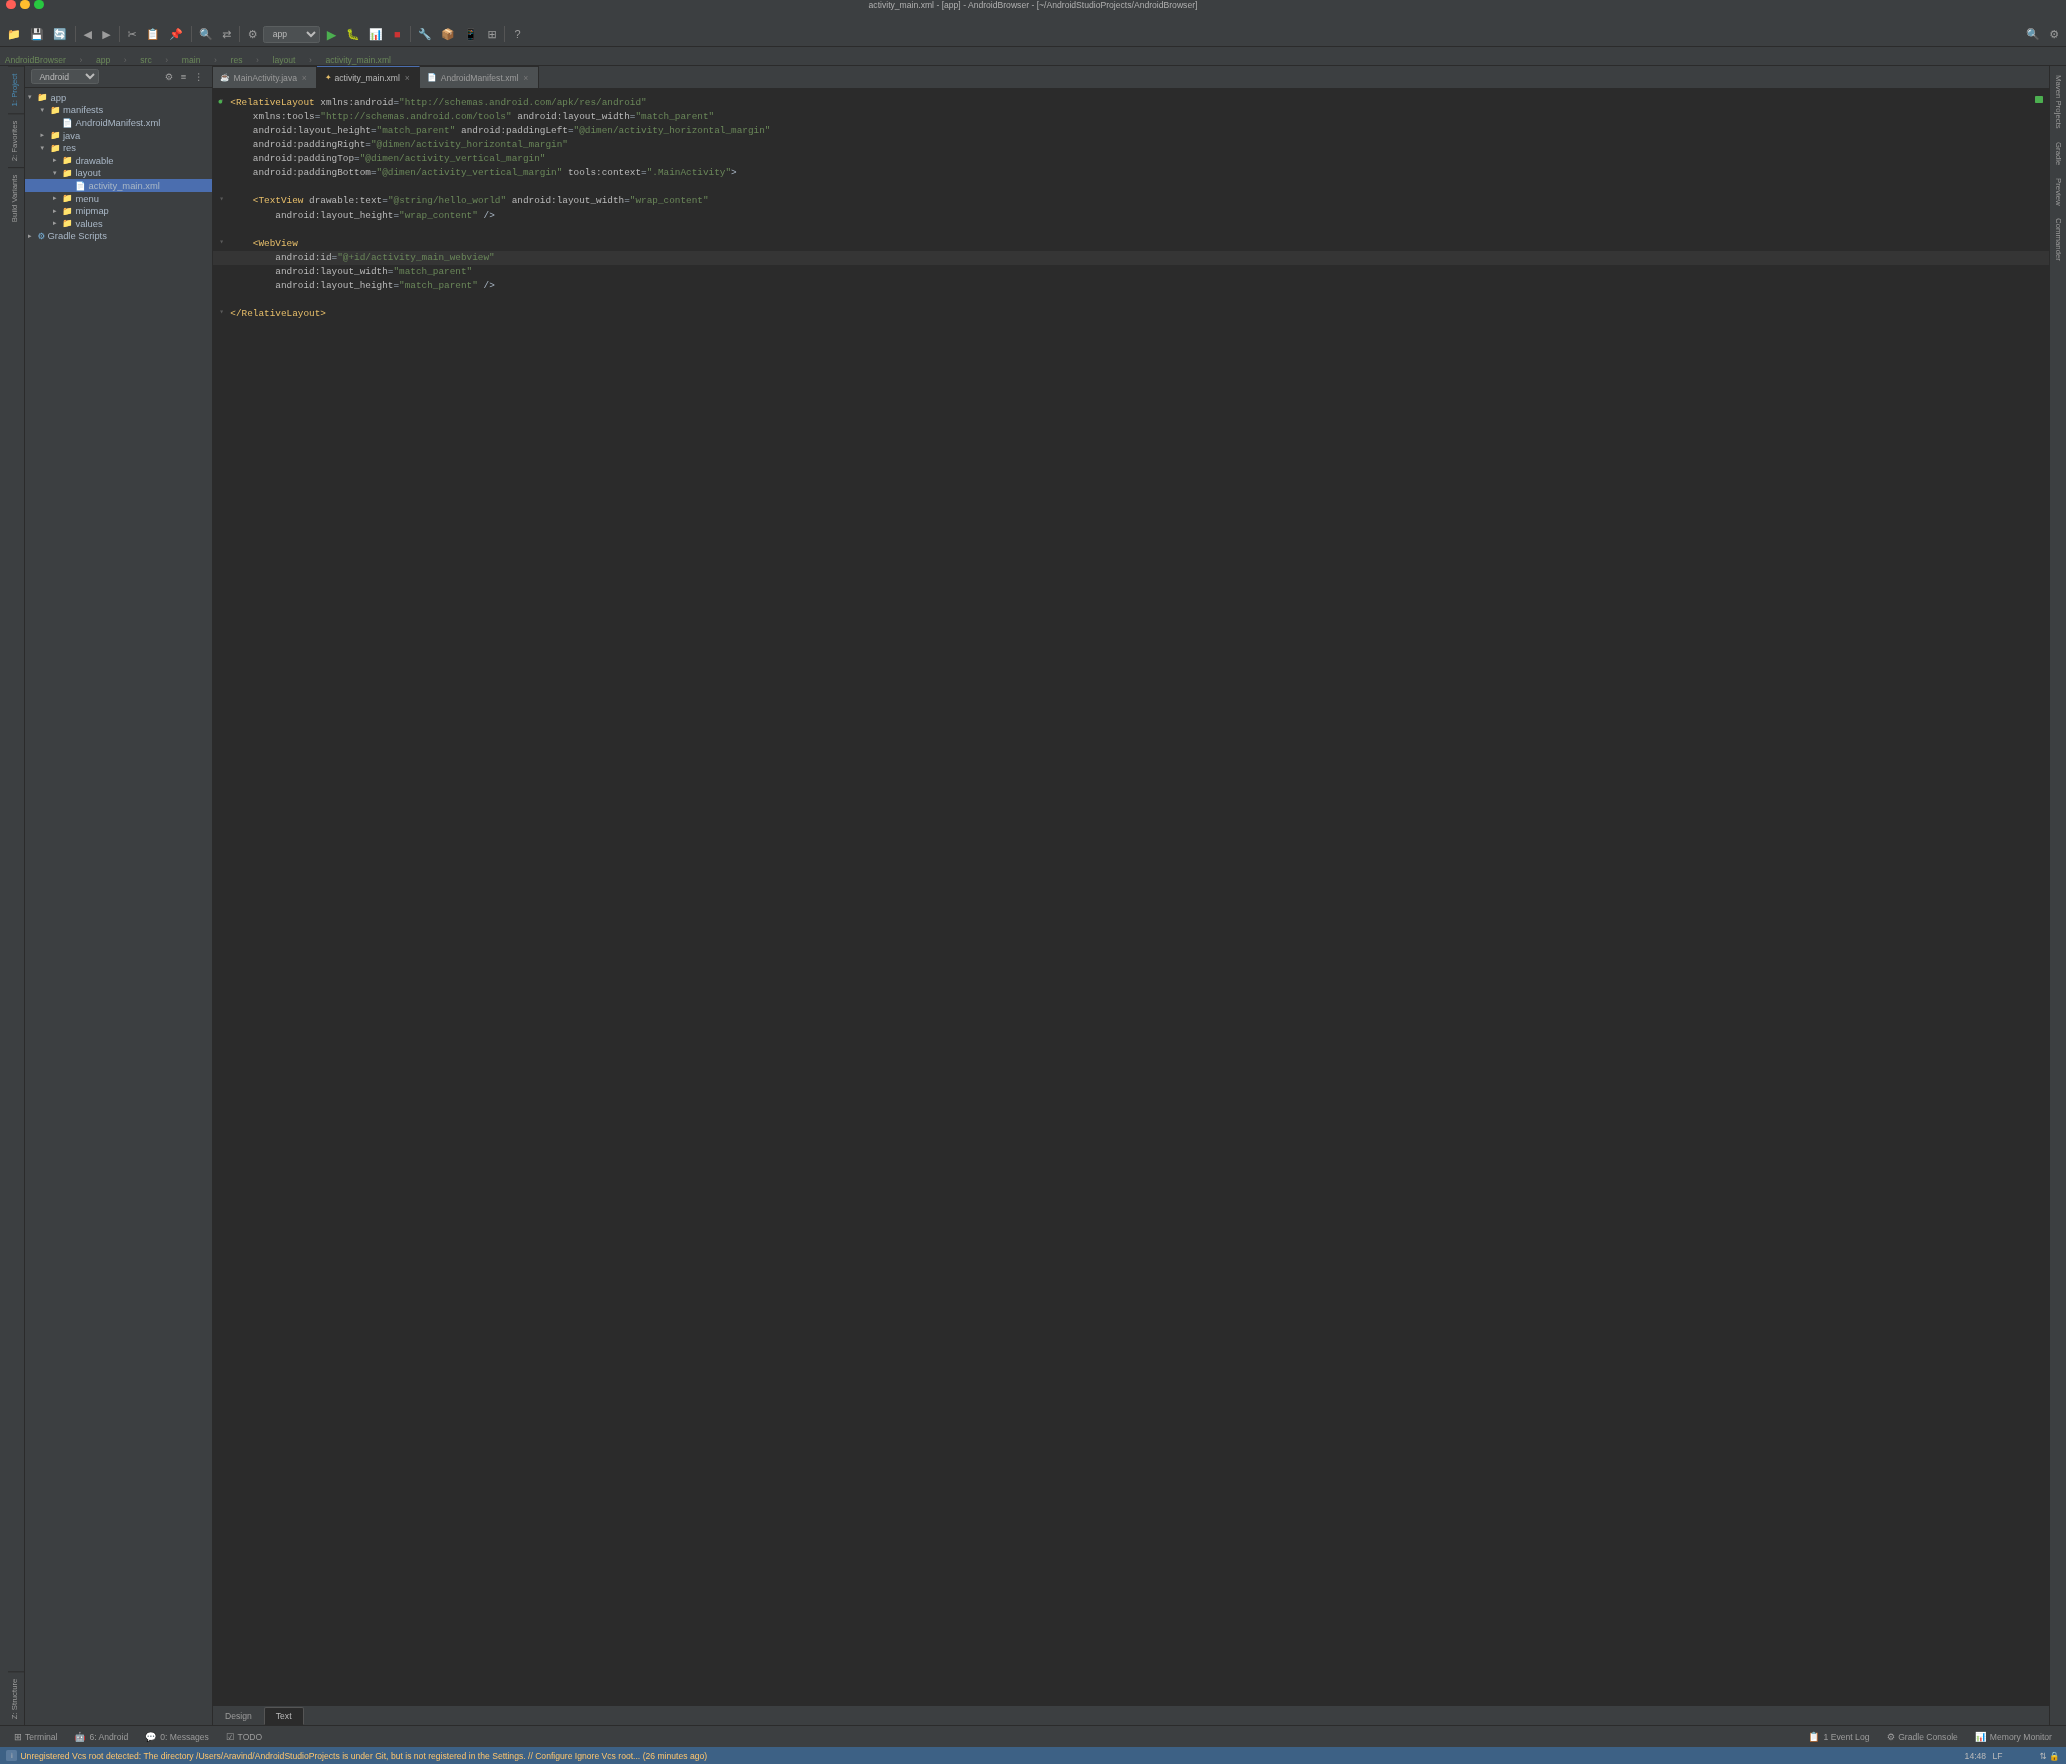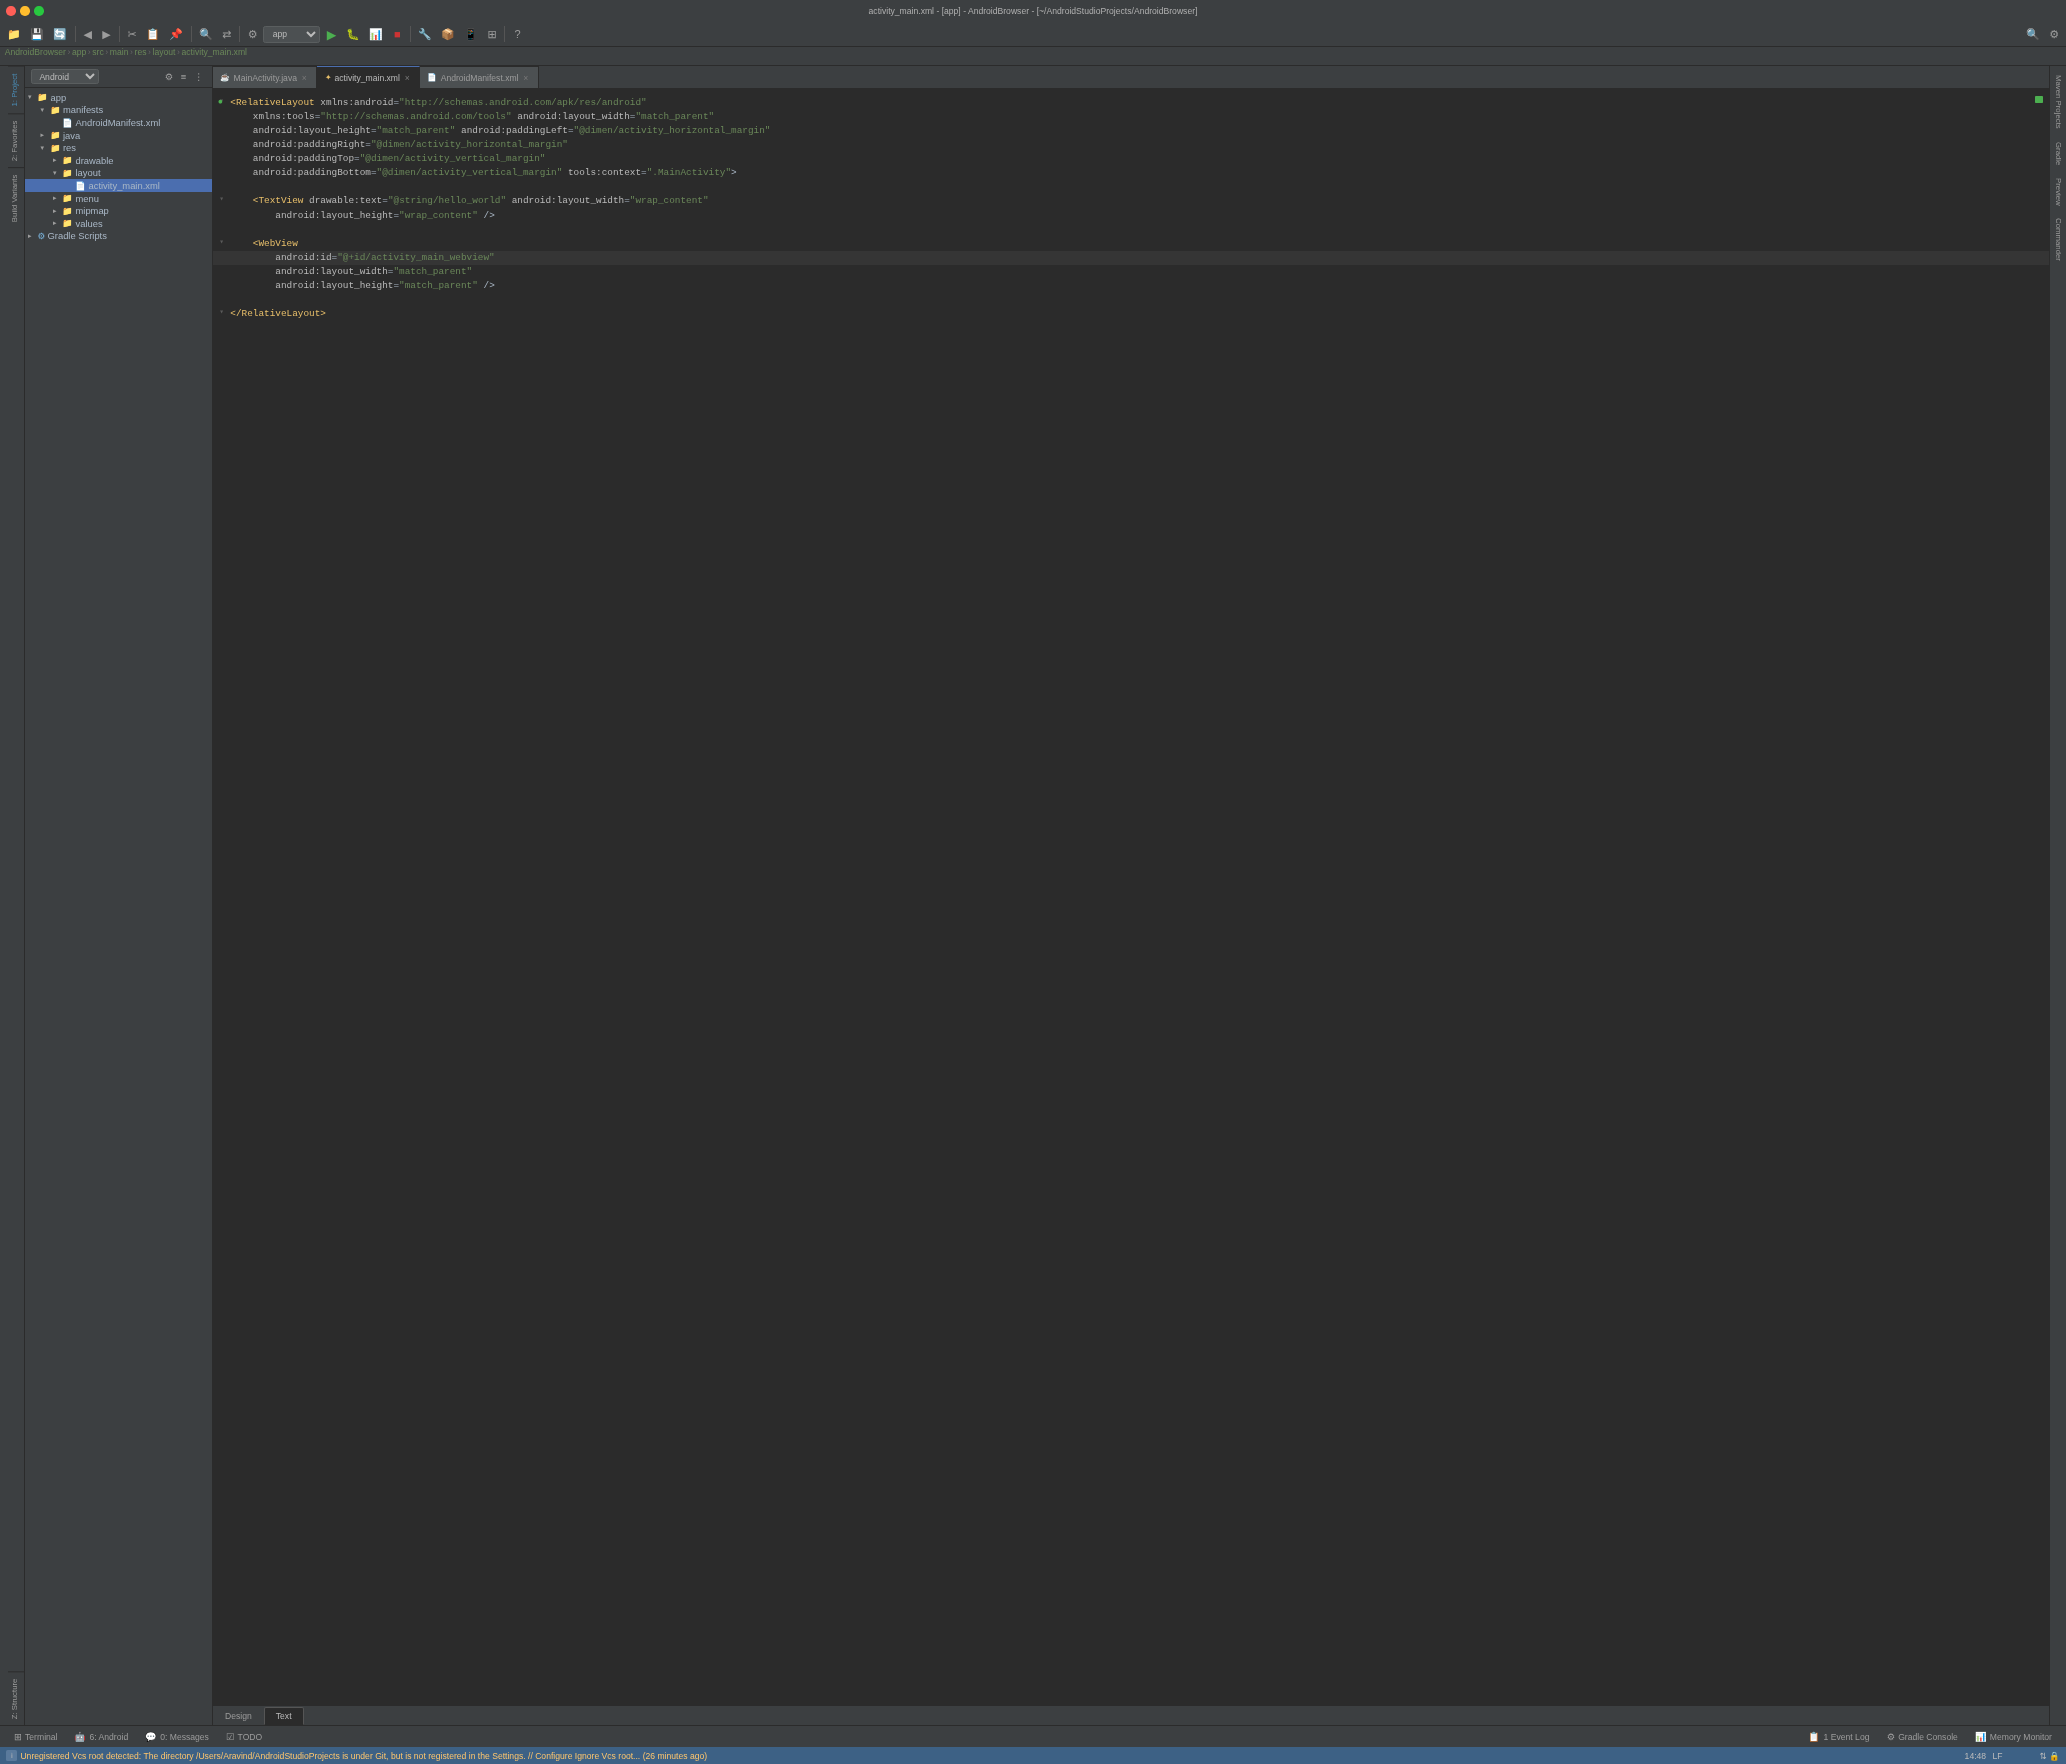--- a/index.html
+++ b/index.html
@@ -12,21 +12,21 @@
       display: flex;
       flex-direction: column;
       overflow: hidden;
     }
 
     
     .title-bar {
       background: #3c3f41;
       height: 22px;
       display: flex;
-      align-items: center;
+      align-items: flex-start;
       padding: 0 6.3px;
       position: relative;
     }
     .traffic-lights {
       display: flex;
       gap: 4.7px;
       align-items: center;
     }
     .traffic-light {
       width: 9.4px; height: 9.4px;
@@ -91,25 +91,25 @@
       cursor: pointer;
       height: 17px;
     }
 
     
     .breadcrumb {
       background: #3c3f41;
       border-bottom: 0.8px solid #2b2b2b;
       height: 19px;
       display: flex;
-      align-items: flex-start;
+      align-items: flex-end;
       padding: 0 4.7px;
       font-size: 8.6px;
       color: #6a8759;
-      gap: 0;
+      gap: 12px;
     }
     .breadcrumb-item {
       color: #6a8759;
       cursor: pointer;
     }
     .breadcrumb-sep { color: #666; margin: 0 1.6px; }
 
     
     .main-layout {
       display: flex;

